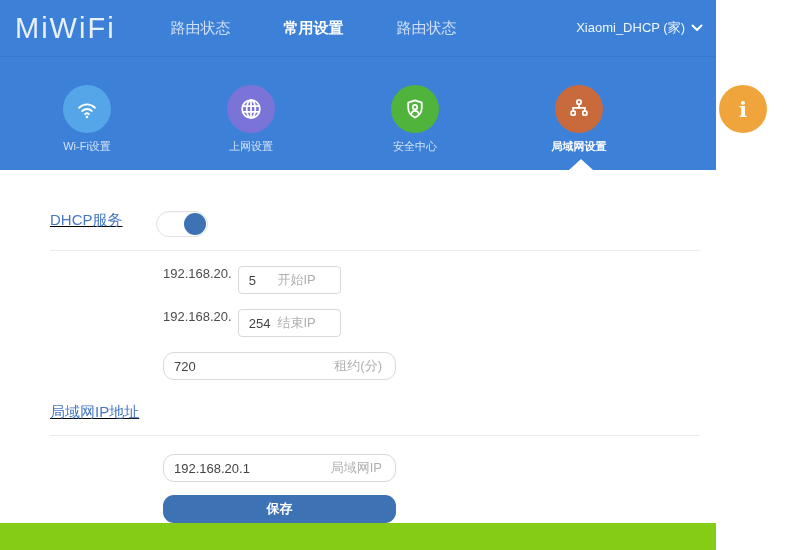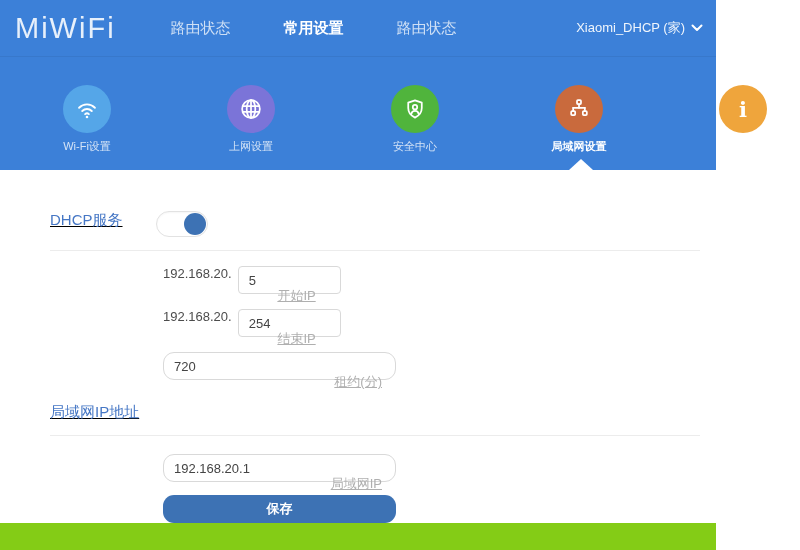--- a/index.html
+++ b/index.html
@@ -54,22 +54,22 @@
   .form { margin-left:163px; padding-top:15px; }
   .form-row { display:flex; align-items:flex-start; margin-bottom:15px; }
   .prefix { font-size:13px; color:#4C4C4C; margin-right:6px; }
   .input-box { position:relative; height:28px; border:1px solid #D9D9D9;
                border-radius:4px; background:#fff; }
   .input-box.small { width:103px; }
   .input-box.wide  { width:233px;border-radius:11px; }
   .input-box input { width:100%; height:100%; border:none; outline:none; background:transparent;
                      padding:0 10px; font-size:13px; color:#444;
                      font-family:"Liberation Sans", sans-serif; }
-  .unit { position:absolute; top:16px; line-height:26px; font-size:13px; color:#AFAFAF;
-          pointer-events:none;text-decoration:underline; }
+  .unit { position:absolute; top:0; line-height:26px; font-size:13px; color:#AFAFAF;
+          pointer-events:none; }
   .unit.mid   { right:24px; }
   .unit.right { right:13px; }
 
   .save-btn { display:block; width:233px; height:28px; margin-top:13px;
               background:#3D72B4; color:#fff; font-size:13px; font-weight:bold;
               border:none; border-radius:11px; cursor:pointer;
               font-family:"Liberation Sans", sans-serif; }
 
   .icon-svg { display:block; }
 </style>

